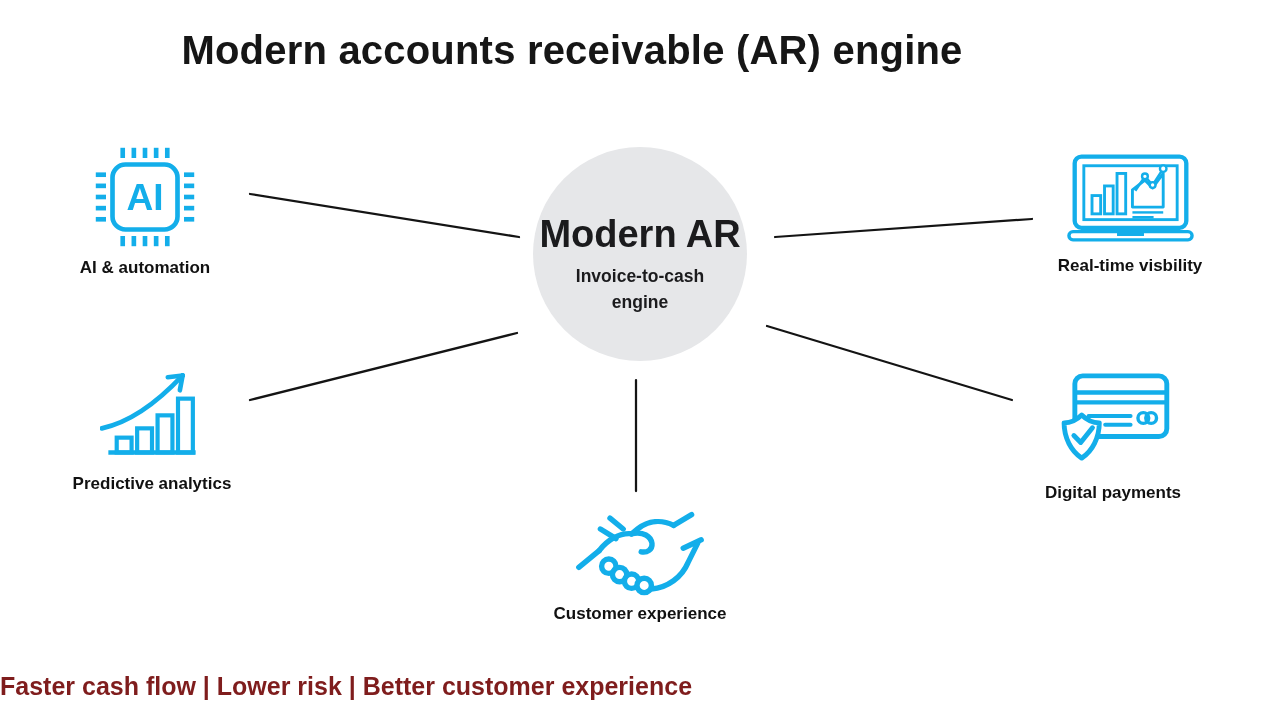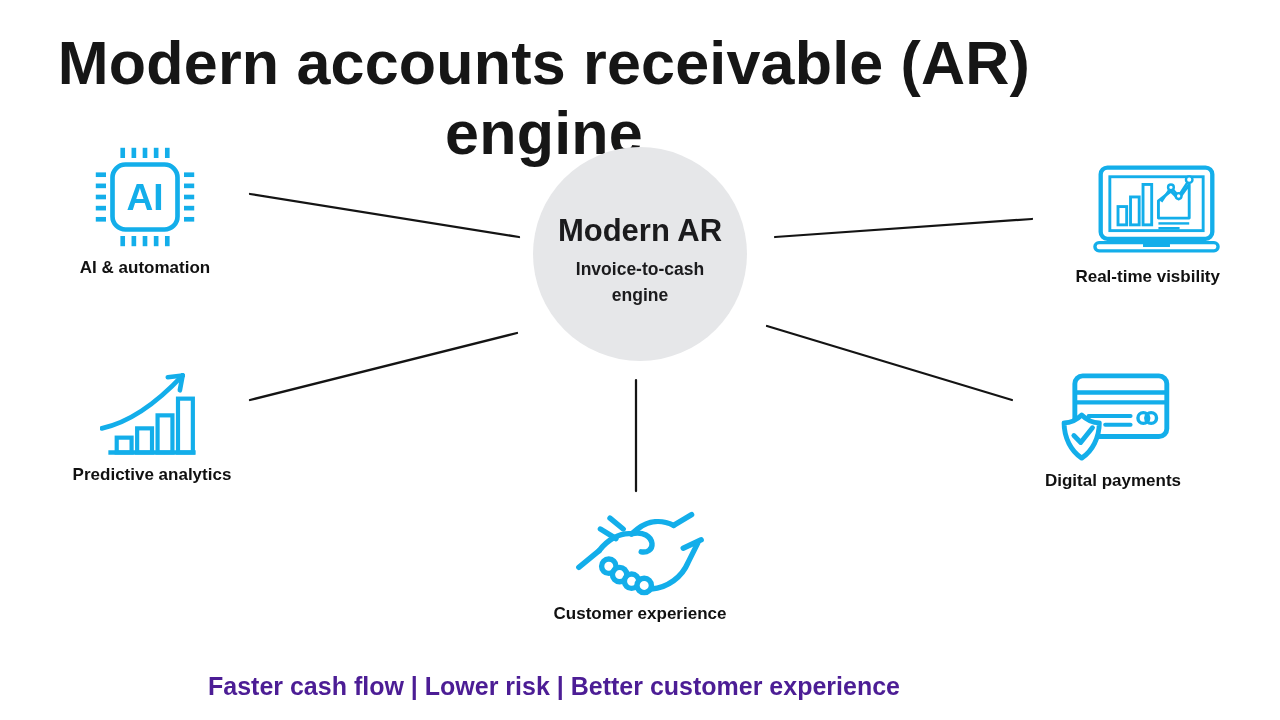--- a/index.html
+++ b/index.html
@@ -4,49 +4,49 @@
 <style>
   html,body{margin:0;padding:0;background:#fff;}
   body{
     width:1280px;height:720px;position:relative;overflow:hidden;
     font-family:"Liberation Sans",sans-serif;color:#161616;
     --accent:#13aeea; --hub:#e6e7e9; --ink:#161616; --line:#141414;
   }
   .abs{position:absolute;}
   .page-title{
     left:0;top:28px;width:1088px;text-align:center;
-    font-size:61px;font-weight:800;letter-spacing:.2px;color:var(--ink);
+    font-size:40px;font-weight:800;letter-spacing:.2px;color:var(--ink);padding-left:28px;
   }
   .connectors{left:0;top:0;width:1280px;height:720px;pointer-events:none;}
   .hub{
     left:533px;top:147px;width:214px;height:214px;border-radius:50%;
     background:var(--hub);display:flex;flex-direction:column;align-items:center;
     box-sizing:border-box;padding-top:66px;text-align:center;
   }
-  .hub-title{font-size:31px;font-weight:800;color:#1b1b1d;}
+  .hub-title{font-size:38px;font-weight:800;color:#1b1b1d;}
   .hub-subtitle{
     margin-top:7px;font-size:17.5px;font-weight:600;line-height:1.5;
     max-width:152px;color:#1b1b1d;
   }
   .node{display:flex;flex-direction:column;align-items:center;text-align:center;}
   .node-label{font-size:17px;font-weight:800;color:#111;white-space:nowrap;}
   .icon{color:var(--accent);line-height:0;}
   .n-ai{left:55px;top:145px;width:180px;}
   .n-ai .node-label{margin-top:9px;}
-  .n-rt{left:1040px;top:164px;width:180px;align-items:flex-end;}
+  .n-rt{left:1040px;top:153px;width:180px;}
   .n-rt .node-label{margin-top:14px;}
   .n-pa{left:62px;top:367px;width:180px;}
-  .n-pa .node-label{margin-top:5px;}
+  .n-pa .node-label{margin-top:14px;}
   .n-dp{left:1023px;top:372px;width:180px;}
-  .n-dp .node-label{margin-top:9px;}
+  .n-dp .node-label{margin-top:21px;}
   .n-ce{left:547px;top:505px;width:186px;}
   .n-ce .node-label{}
   .footer-tagline{
-    left:0;top:672px;width:1108px;text-align:center;
-    font-size:25px;font-weight:800;color:#4c1d95;
+    left:0;top:672px;width:1108px;text-align:left;
+    font-size:25px;font-weight:800;color:#7f1d1d;
   }
 </style>
 </head>
 <body style="--accent: #13aeea; --hub: #e6e7e9; --ink: #161616; --line: #141414;">
 
 <div class="abs page-title">Modern accounts receivable (AR) engine</div>
 
 <svg class="abs connectors" viewBox="0 0 1280 720">
   <g stroke="#141414" stroke-width="2.25" stroke-linecap="round">
     <line x1="250" y1="194" x2="519" y2="237"></line>

